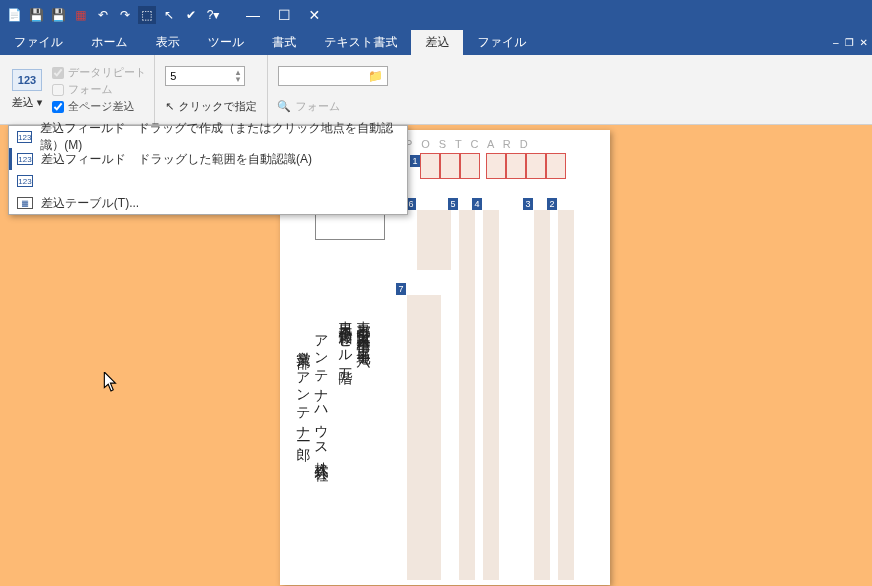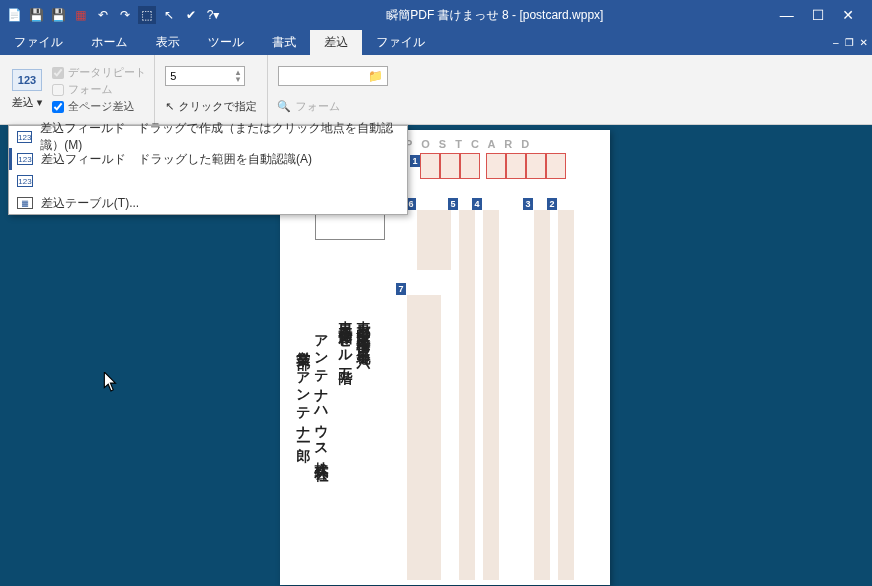--- a/index.html
+++ b/index.html
@@ -23,21 +23,21 @@
   .chk-row { display: flex; align-items: center; gap: 4px; }
   .chk-row input { width: 12px; height: 12px; }
   .chk-row.disabled { color: #aaa; }
   .group2 { padding: 4px 10px; display: flex; flex-direction: column; justify-content: space-around; }
   .num-input { width: 80px; height: 20px; border: 1px solid #aaa; font-size: 11px; padding: 0 4px; background: white; display: flex; align-items: center; }
   .click-spec { font-size: 11px; color: #333; display: flex; align-items: center; gap: 4px; cursor: pointer; }
   .group3 { padding: 4px 10px; display: flex; flex-direction: column; justify-content: space-around; }
   .search-box { width: 110px; height: 20px; border: 1px solid #aaa; background: white; display: flex; align-items: center; justify-content: flex-end; padding-right: 3px;}
   .search-box .folder-icon { color: #d4a24a; font-size: 12px; }
   .detail-btn { font-size: 11px; color: #aaa; display: flex; align-items: center; gap: 4px; }
-  .workspace { position: absolute; top: 125px; left: 0; right: 0; bottom: 0; background: #0c4a6e; font-weight: bold; }
+  .workspace { position: absolute; top: 125px; left: 0; right: 0; bottom: 0; background: #fdba74; }
   .page { position: absolute; left: 280px; top: 5px; width: 330px; height: 455px; background: white; box-shadow: 2px 2px 6px rgba(0,0,0,0.3); }
   .dropdown-menu { position: absolute; left: 8px; top: 125px; width: 400px; background: white; border: 1px solid #aaa; box-shadow: 2px 2px 6px rgba(0,0,0,0.3); font-size: 12px; color: #333; z-index: 10;}
   .dd-item { display: flex; align-items: center; height: 22px; padding: 0 8px; gap: 8px; cursor: pointer; }
   .dd-icon { width: 16px; height: 12px; border: 1px solid #2b579a; font-size: 8px; color:#2b579a; display: flex; align-items:center; justify-content:center; background:white;}
   .dd-icon.table { background: linear-gradient(to right, #fff 50%, #fff 50%); border:1px solid #555; }
   .selection-bar { width: 3px; height: 22px; background: #2b579a; position: absolute; left: 0; top: 22px; }
   .stamp-frame { position: absolute; left: 35px; top: 25px; width: 70px; height: 85px; border: 1px solid #888; }
   .postcard-label { position: absolute; left: 125px; top: 8px; font-size: 11px; color: #aaa; letter-spacing: 3px; }
   .postal-boxes { position: absolute; left: 140px; top: 23px; display: flex; gap: 0; }
   .postal-boxes .box { width: 20px; height: 26px; border: 1.5px solid #d9534f; background: #f8e8e0; }
@@ -57,34 +57,34 @@
     <span>💾</span>
     <span>💾</span>
     <span style="color:#d04040">▦</span>
     <span>↶</span>
     <span>↷</span>
     <span style="background:#1e4178">⬚</span>
     <span>↖</span>
     <span>✔</span>
     <span>?▾</span>
   </div>
-  <div class="title-text">瞬簡PDF 書けまっせ 8 - [postcard.wppx]</div>
   <div class="window-controls">
     <span>—</span>
     <span>☐</span>
     <span>✕</span>
   </div>
 </div>
 
 <div class="menubar">
   <div class="menu-item">ファイル</div>
   <div class="menu-item">ホーム</div>
   <div class="menu-item">表示</div>
   <div class="menu-item">ツール</div>
   <div class="menu-item">書式</div>
+  <div class="menu-item">テキスト書式</div>
   <div class="menu-item active">差込</div>
   <div class="menu-item">ファイル</div>
   <div class="mdi-controls">
     <span>–</span>
     <span>❐</span>
     <span>✕</span>
   </div>
 </div>
 
 <div class="ribbon">

